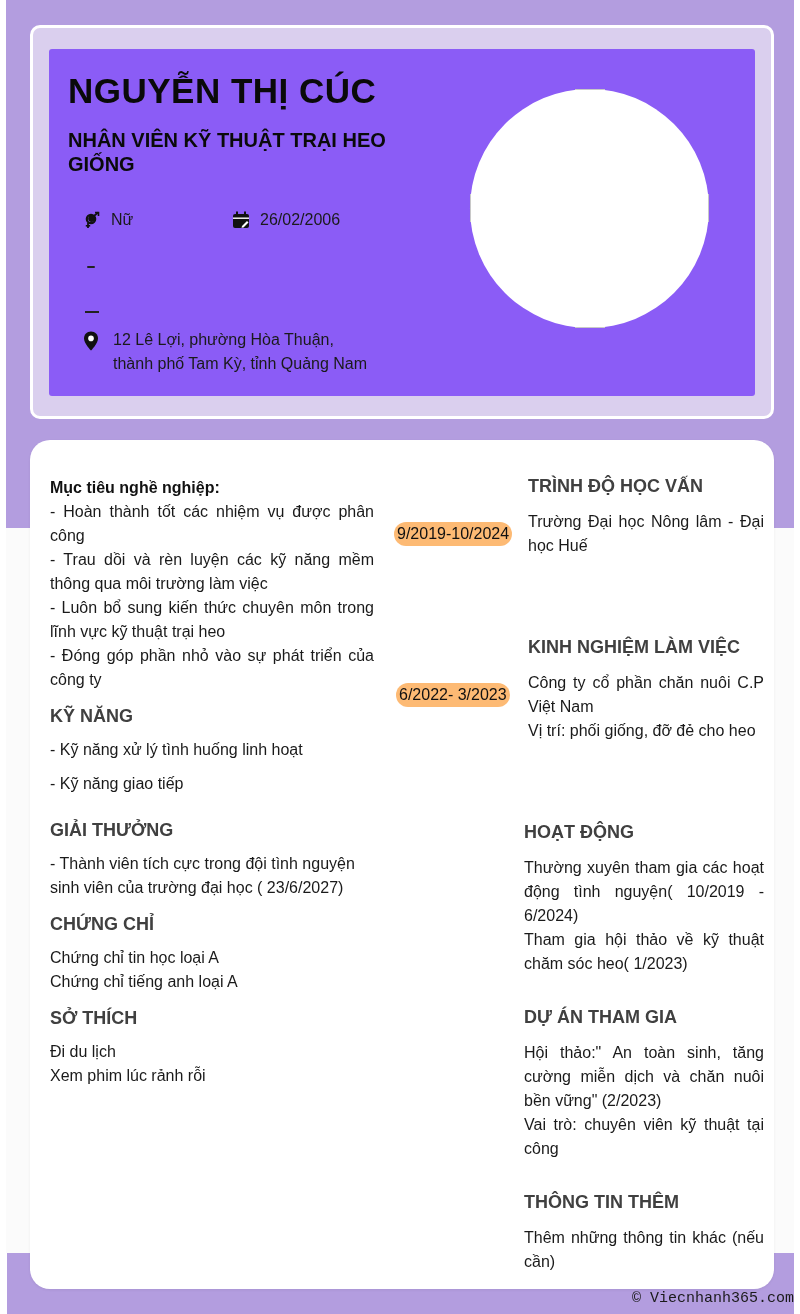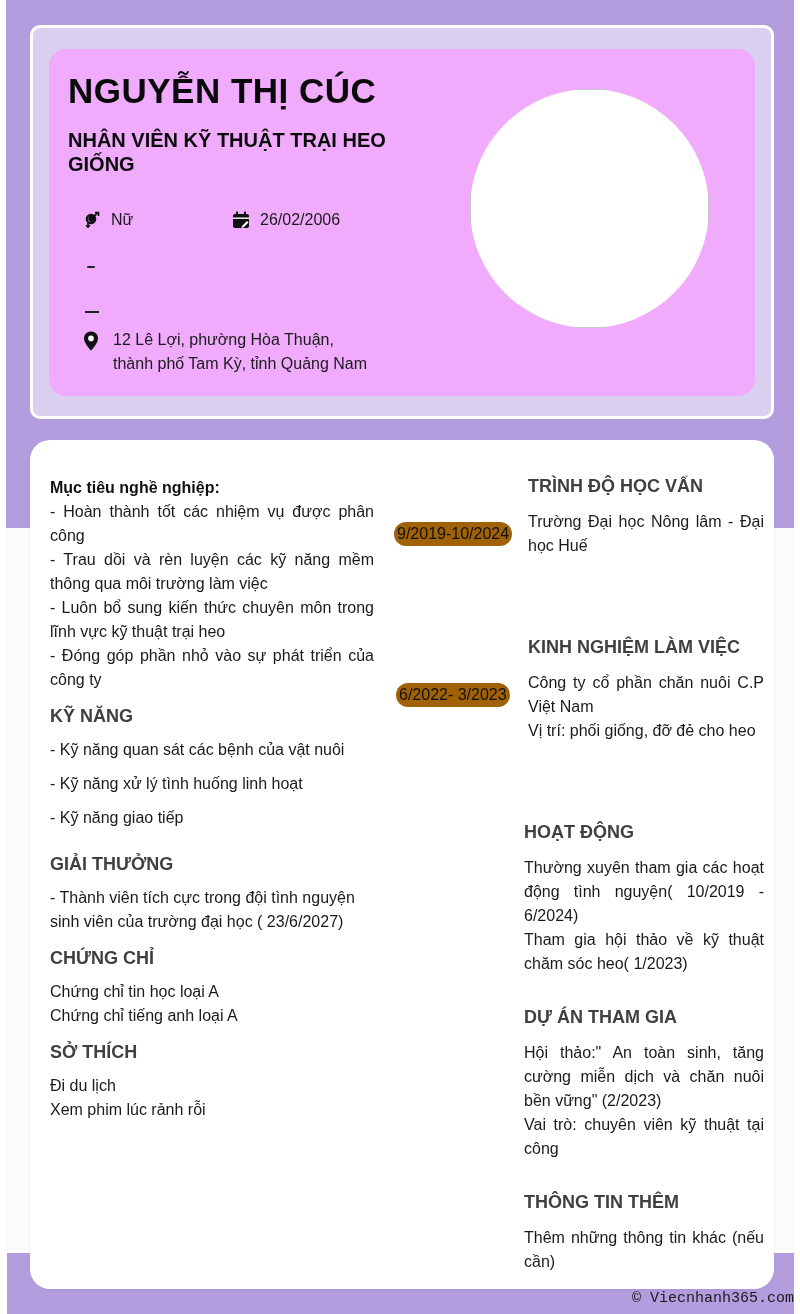--- a/index.html
+++ b/index.html
@@ -9,21 +9,21 @@
   .bg-top { position: absolute; left: 6px; top: 0; width: 788px; height: 528px; background: #b39ddf; }
   .bg-mid { position: absolute; left: 6px; top: 528px; width: 788px; height: 725px; background: #fbfbfb; }
   .bg-bottom { position: absolute; left: 7px; top: 1253px; width: 787px; height: 61px; background: #b39ddf; }
 
   .header-outer {
     position: absolute; left: 30px; top: 25px; width: 744px; height: 394px;
     background: #dacfee; border: 3px solid #ffffff; border-radius: 10px;
   }
   .header-inner {
     position: absolute; left: 16px; top: 21px; width: 706px; height: 347px;
-    background: #f0abfc; border-radius: 17px;
+    background: #8b5cf6; border-radius: 3px;
   }
   .name {
     position: absolute; left: 19px; top: 22px;
     font-size: 35px; font-weight: 700; letter-spacing: 0.5px; color: #0a0a0a;
   }
   .title {
     position: absolute; left: 19px; top: 79px; width: 360px;
     font-size: 20px; font-weight: 700; line-height: 24px; color: #0a0a0a;
   }
   .info-row { position: absolute; display: flex; align-items: flex-start; font-size: 16px; line-height: 24px; color: #1a1a1a; }
@@ -50,21 +50,21 @@
 
   .left-col { position: absolute; left: 20px; top: 36px; width: 324px; }
   .objective-title { font-size: 16px; font-weight: 700; line-height: 24px; margin-bottom: 0; }
   .objective-line { font-size: 16px; line-height: 24px; text-align: justify; color: #1a1a1a; }
   .sec-title { font-size: 18px; font-weight: 700; line-height: 24px; color: #404040; }
   .skill-item { font-size: 16px; line-height: 24px; margin-top: 10px; color: #1a1a1a; }
   .plain-line { font-size: 16px; line-height: 24px; color: #1a1a1a; }
 
   .date-pill {
     position: absolute; height: 24px; padding: 0 3px; border-radius: 12px;
-    background: #a16207; font-size: 16px; line-height: 24px; color: #111;
+    background: #fdba74; font-size: 16px; line-height: 24px; color: #111;
     white-space: nowrap;
   }
 
   .right-block { position: absolute; width: 236px; }
   .right-block .sec-title { margin-bottom: 12px; }
   .right-line { font-size: 16px; line-height: 24px; text-align: justify; color: #1a1a1a; }
 
   .footer-credit {
     position: absolute; right: 6px; top: 1290px;
     font-family: "Liberation Mono", monospace; font-size: 15px; color: #1a1a1a;
@@ -145,21 +145,20 @@
     <section style="margin-top:0;">
       <div class="objective-title">Mục tiêu nghề nghiệp:</div>
       <div class="objective-line">- Hoàn thành tốt các nhiệm vụ được phân công</div>
       <div class="objective-line">- Trau dồi và rèn luyện các kỹ năng mềm thông qua môi trường làm việc</div>
       <div class="objective-line">- Luôn bổ sung kiến thức chuyên môn trong lĩnh vực kỹ thuật trại heo</div>
       <div class="objective-line">- Đóng góp phần nhỏ vào sự phát triển của công ty</div>
     </section>
 
     <section style="margin-top:12px;">
       <div class="sec-title">KỸ NĂNG</div>
-      <div class="skill-item">- Kỹ năng quan sát các bệnh của vật nuôi</div>
       <div class="skill-item">- Kỹ năng xử lý tình huống linh hoạt</div>
       <div class="skill-item">- Kỹ năng giao tiếp</div>
     </section>
 
     <section style="margin-top:22px;">
       <div class="sec-title">GIẢI THƯỞNG</div>
       <div class="skill-item">- Thành viên tích cực trong đội tình nguyện sinh viên của trường đại học ( 23/6/2027)</div>
     </section>
 
     <section style="margin-top:12px;">

